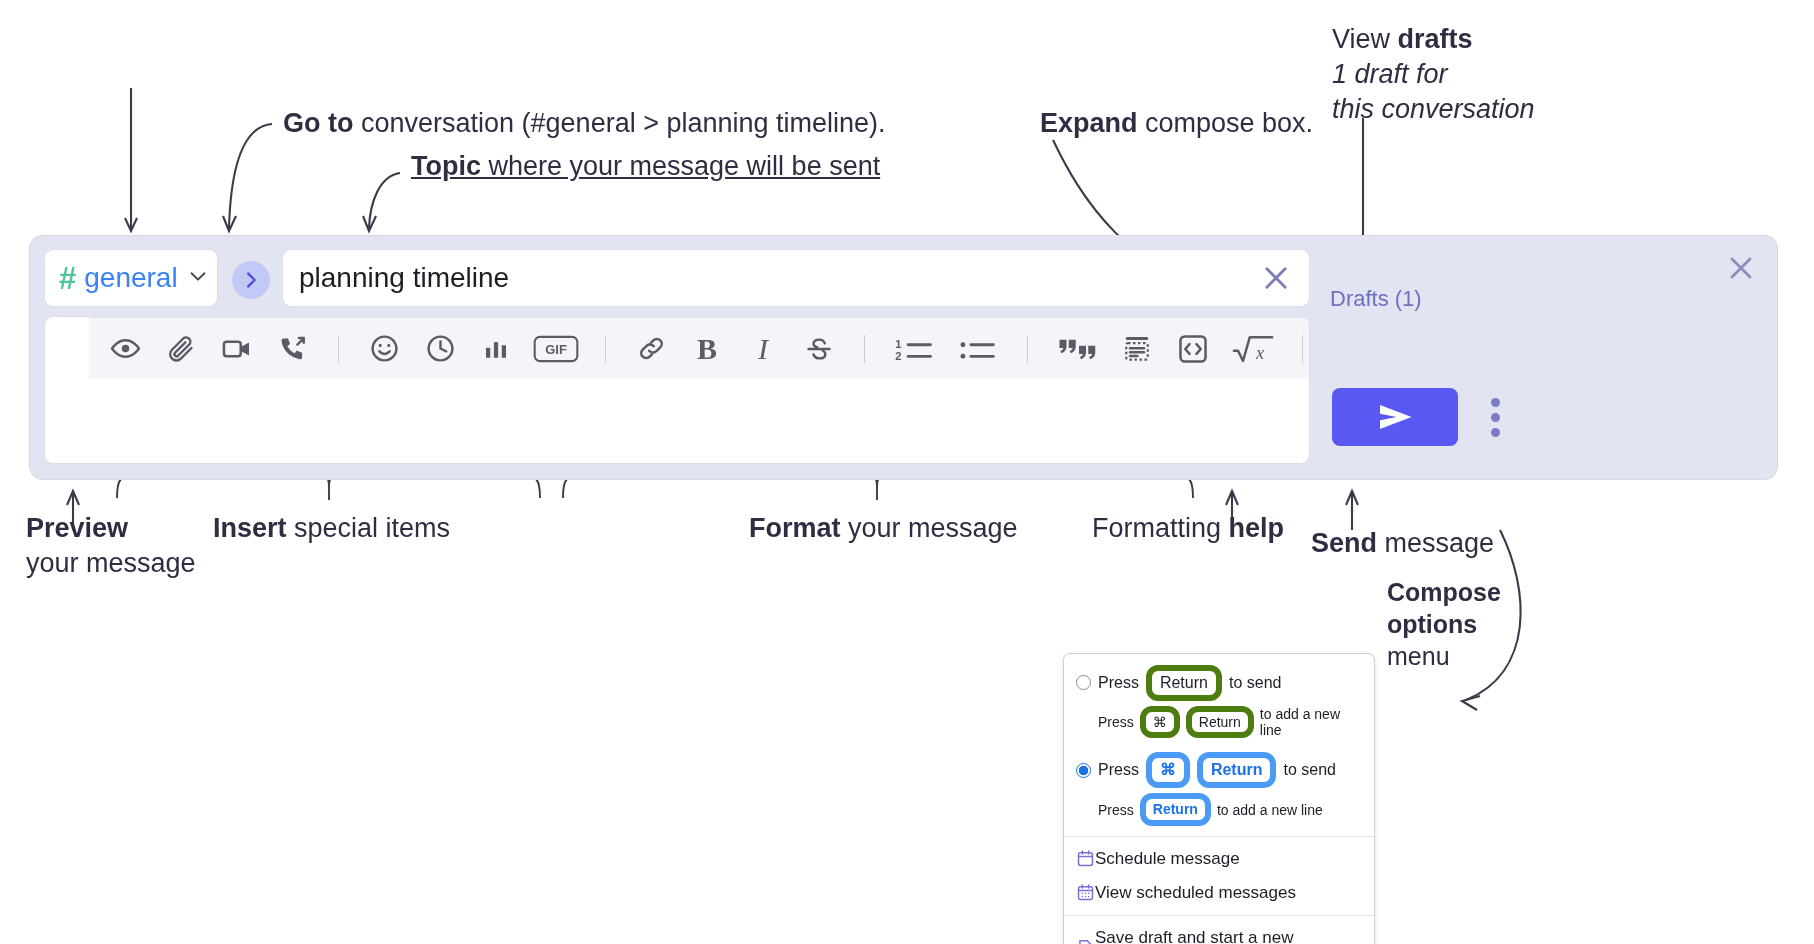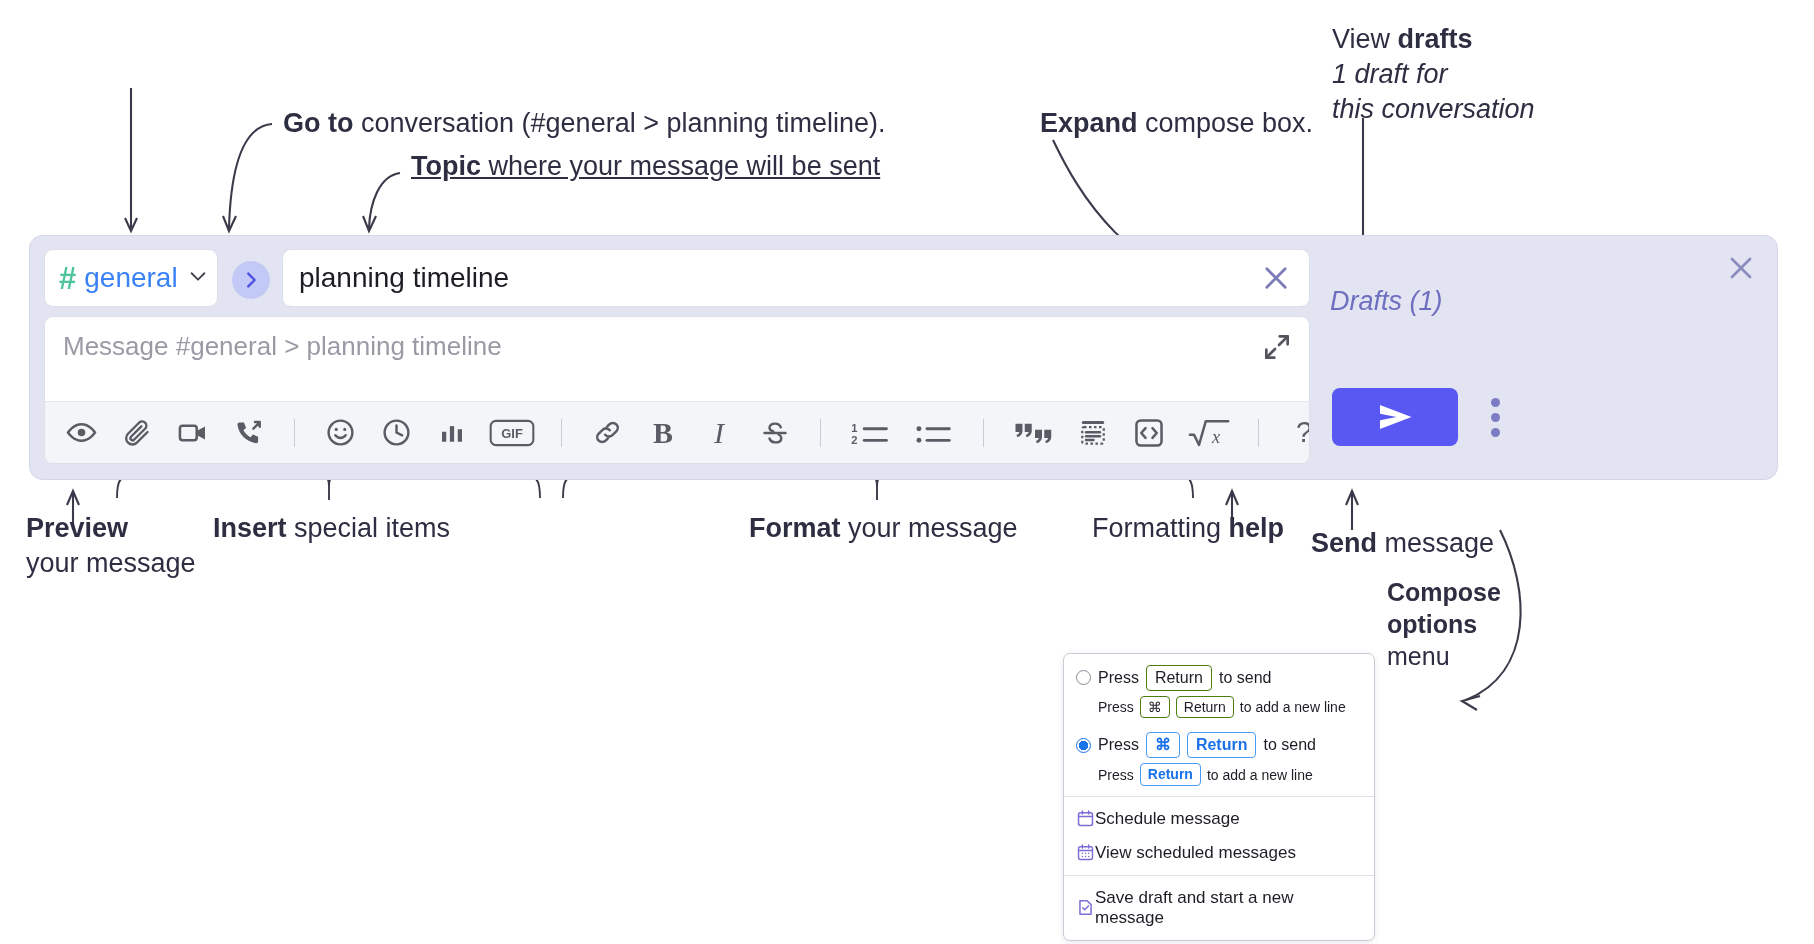--- a/index.html
+++ b/index.html
@@ -54,30 +54,30 @@
     left:14px;top:80px;width:1266px;height:148px;box-sizing:border-box;
     display:flex;flex-direction:column;overflow:hidden;
   }
   #message-input{
     flex:1;padding:14px 18px;font-size:26px;color:#9a9aa5;box-sizing:border-box;position:relative;
   }
   #expand-btn{position:absolute;right:16px;top:14px;}
 
   #toolbar{
     height:62px;background:#f4f5f8;border-top:1px solid #e6e8ef;
-    display:flex;align-items:center;padding:0 14px;gap:12px;box-sizing:border-box;
+    display:flex;align-items:center;padding:0 14px;gap:12px;box-sizing:border-box;margin-left:44px;
   }
   .tbtn{
     width:44px;height:44px;display:flex;align-items:center;justify-content:center;
     color:#5b5b66;flex:none;
   }
   .tbtn.wide{width:52px;}
   .tsep{width:1px;height:28px;background:#c9cbd6;margin:0 11px;flex:none;}
 
-  #drafts-label{left:1308px;top:286px;font-size:27px;color:#6e6fc0;font-style:italic;}
+  #drafts-label{left:1308px;top:286px;font-size:22px;color:#6e6fc0;}
   #panel-close{right:18px;top:14px;}
 
   #send-button{
     left:1302px;top:152px;width:126px;height:58px;border-radius:8px;
     background:#5a58f2;display:flex;align-items:center;justify-content:center;
   }
   #overflow-btn{left:1452px;top:160px;width:26px;height:42px;
     display:flex;flex-direction:column;align-items:center;justify-content:center;gap:6px;}
   .odot{width:9px;height:9px;border-radius:50%;background:#7b7cc4;}
 
@@ -89,21 +89,21 @@
     font-size:16px;color:#1d1d26;
   }
   .radio-group{padding:9px 0 7px 0;}
   .radio-row{display:flex;align-items:center;gap:7px;padding:2px 12px;}
   .radio{width:15px;height:15px;border-radius:50%;border:1.6px solid #8b8b98;
     box-sizing:border-box;flex:none;background:#fff;}
   .radio.on{border-color:#1a72e8;background:
     radial-gradient(circle, #1a72e8 0 4.6px, #ffffff 4.8px 100%);}
   .sub-row{display:flex;align-items:center;gap:6px;padding:3px 12px 3px 34px;font-size:14px;}
   .key{
-    border:1px solid #4d7c0f;border-radius:4px;padding:1px 7px;
+    border:6px solid #4d7c0f;border-radius:12px;padding:1px 7px;
     font-size:14px;line-height:1.35;color:#1d1d26;background:#fff;display:inline-block;
   }
   .key.lg{font-size:16px;padding:1px 8px;}
   .key.blue{border-color:#4a9bf5;color:#1a72e8;font-weight:bold;}
   .menu-div{height:1px;background:#dfe1e8;}
   .menu-item{display:flex;align-items:center;gap:0;padding:7px 12px;font-size:17px;}
   .mi-icon{width:19px;height:19px;flex:none;color:#7b6fd6;}
 </style>
 </head>
 <body>
@@ -216,31 +216,20 @@
       <span id="topic-value">planning timeline</span>
       <span id="topic-clear">
         <svg width="34" height="34" viewBox="0 0 24 24" fill="none" stroke="#7b7cb8" stroke-width="2" stroke-linecap="round">
             <line x1="5.5" y1="5.5" x2="18.5" y2="18.5"></line>
             <line x1="18.5" y1="5.5" x2="5.5" y2="18.5"></line>
           </svg>
       </span>
     </div>
 
     <div class="abs inner-white" id="message-area">
-      <div id="message-input">
-        <span>Message #general &gt; planning timeline</span>
-        <span id="expand-btn">
-          <svg width="32" height="32" viewBox="0 0 24 24" fill="none" stroke="#54545f" stroke-width="2" stroke-linecap="round" stroke-linejoin="round">
-            <polyline points="14,4 20,4 20,10"></polyline>
-              <line x1="20" y1="4" x2="13.5" y2="10.5"></line>
-            <polyline points="10,20 4,20 4,14"></polyline>
-              <line x1="4" y1="20" x2="10.5" y2="13.5"></line>
-          </svg>
-        </span>
-      </div>
 
       <div id="toolbar">
         <div class="tbtn">
           <svg width="31" height="31" viewBox="0 0 24 24" fill="none" stroke="currentColor" stroke-width="1.9">
               <path d="M1.6 12s3.9-6.4 10.4-6.4S22.4 12 22.4 12s-3.9 6.4-10.4 6.4S1.6 12 1.6 12z"></path>
               <circle cx="12" cy="12" r="2.9" fill="currentColor" stroke="none"></circle>
             </svg>
         </div>
         <div class="tbtn">
           <svg width="30" height="30" viewBox="0 0 24 24" fill="none" stroke="currentColor" stroke-width="1.9" stroke-linecap="round">

